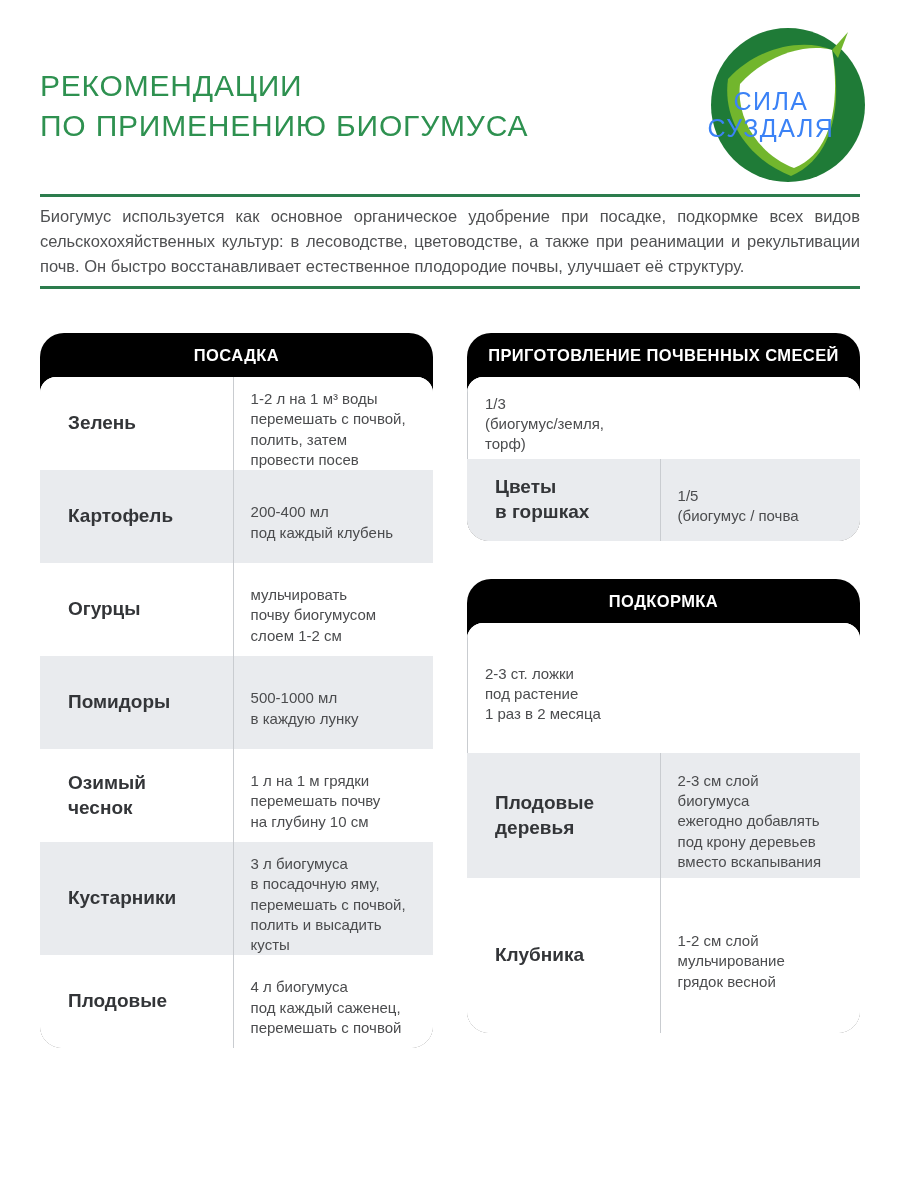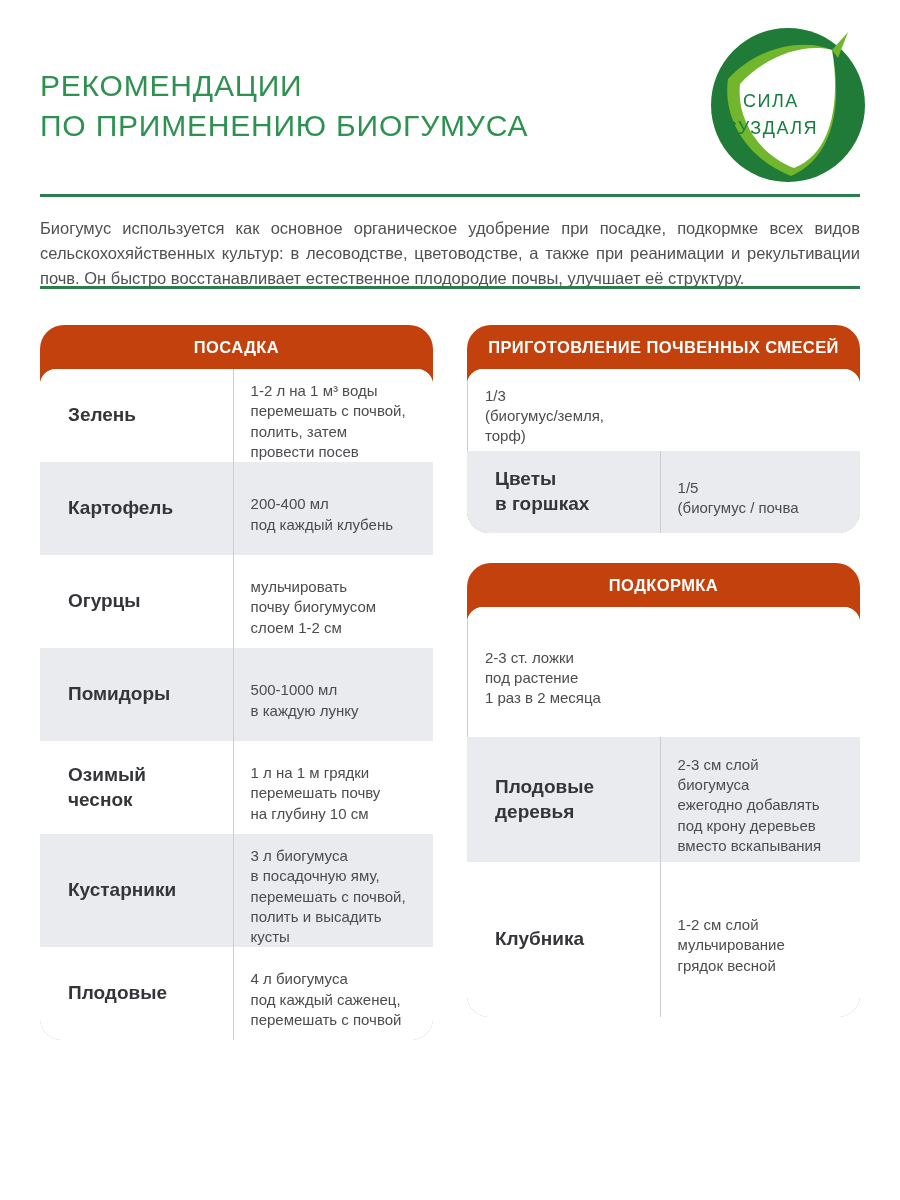--- a/index.html
+++ b/index.html
@@ -7,34 +7,34 @@
 
   .page{position:absolute;left:0;top:0;width:900px;height:1200px;background:#ffffff;}
 
   
   .title{position:absolute;left:40px;top:66px;font-size:30px;font-weight:normal;
          color:#2e9150;line-height:40px;letter-spacing:0.8px;}
 
   .logo{position:absolute;right:32px;top:26px;width:160px;height:160px;}
   .logo svg{position:absolute;left:0;top:0;}
   .logo-text{position:absolute;left:-30px;top:62px;width:186px;text-align:center;
-             color:#15803d;font-size:18px;line-height:27px;letter-spacing:1.5px;font-weight:normal;}
+             color:#3b82f6;font-size:25px;line-height:27px;letter-spacing:1.5px;font-weight:normal;}
 
   
   .rule{position:absolute;left:40px;width:820px;height:0;border-top:3px solid #2c7c4d;}
   .rule-top{top:194px;}
   .rule-bottom{top:286px;}
-  .intro{position:absolute;left:40px;top:216px;width:820px;font-size:16.5px;line-height:25px;
+  .intro{position:absolute;left:40px;top:204px;width:820px;font-size:16.5px;line-height:25px;
          color:#4f5052;text-align:justify;}
 
   
   .col-left{position:absolute;left:40px;top:325px;width:393px;}
   .col-right{position:absolute;left:467px;top:325px;width:393px;}
 
-  .card{background:#c2410c;border-radius:24px 24px 22px 22px;}
+  .card{background:#000000;border-radius:24px 24px 22px 22px;margin-top:8px;}
   .card-header{height:44px;display:flex;align-items:center;justify-content:center;
                color:#ffffff;font-weight:bold;font-size:16.5px;letter-spacing:0.4px;}
   .card-body{background:#ffffff;border-radius:16px 16px 22px 22px;overflow:hidden;}
 
   .row{display:flex;align-items:stretch;background:#ffffff;}
   .card-body .row:nth-child(even){background:#e9ebee;}
 
   .cell-label{width:49%;box-sizing:border-box;display:flex;align-items:center;
               padding:12px 8px 12px 28px;font-weight:bold;font-size:19px;color:#333538;
               line-height:1.3;white-space:pre-line;}

